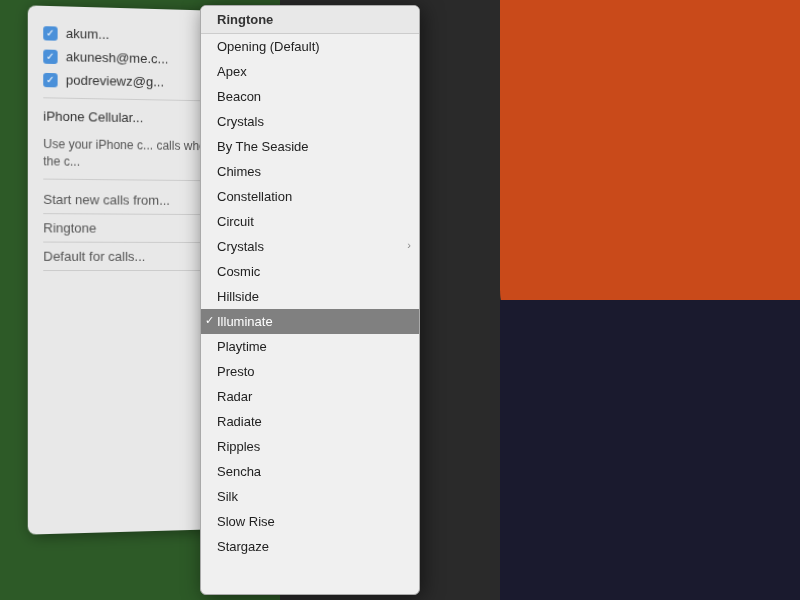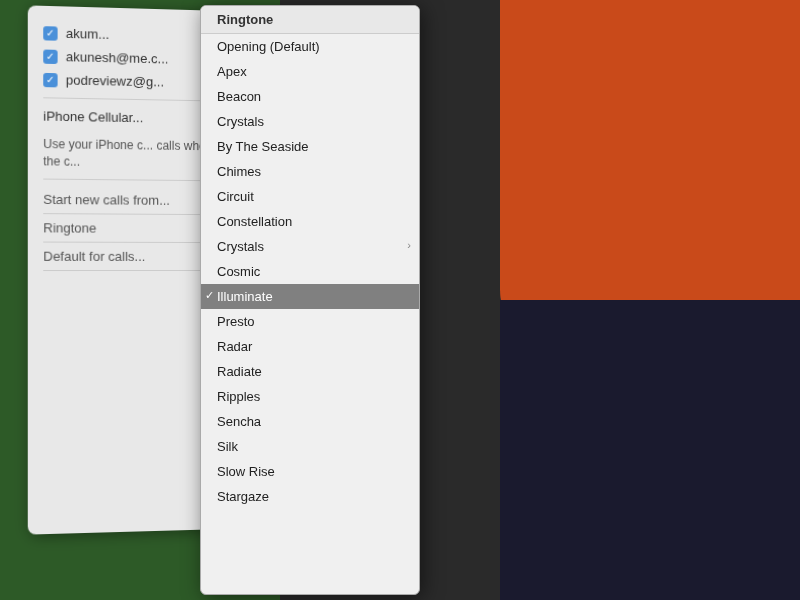--- a/index.html
+++ b/index.html
@@ -209,37 +209,43 @@
   <div class="dropdown-item">
     <span>Crystals</span>
   </div>
   <div class="dropdown-item">
     <span>By The Seaside</span>
   </div>
   <div class="dropdown-item">
     <span>Chimes</span>
   </div>
   <div class="dropdown-item">
+    <span>Constellation</span>
+  </div>
+  <div class="dropdown-item">
     <span>Circuit</span>
-  </div>
-  <div class="dropdown-item">
-    <span>Constellation</span>
   </div>
   <div class="dropdown-item">
     <span>Crystals</span>
     <span class="scroll-arrow">›</span>
   </div>
   <div class="dropdown-item">
     <span>Cosmic</span>
+  </div>
+  <div class="dropdown-item">
+    <span>Hillside</span>
   </div>
   <div class="dropdown-item selected">
     <span class="checkmark">✓</span>
     <span>Illuminate</span>
   </div>
   <div class="dropdown-item">
+    <span>Playtime</span>
+  </div>
+  <div class="dropdown-item">
     <span>Presto</span>
   </div>
   <div class="dropdown-item">
     <span>Radar</span>
   </div>
   <div class="dropdown-item">
     <span>Radiate</span>
   </div>
   <div class="dropdown-item">
     <span>Ripples</span>

